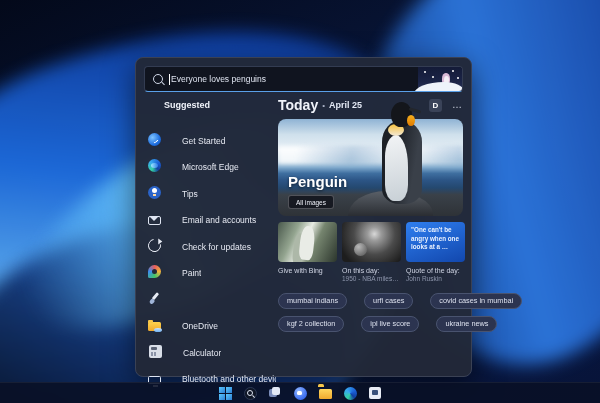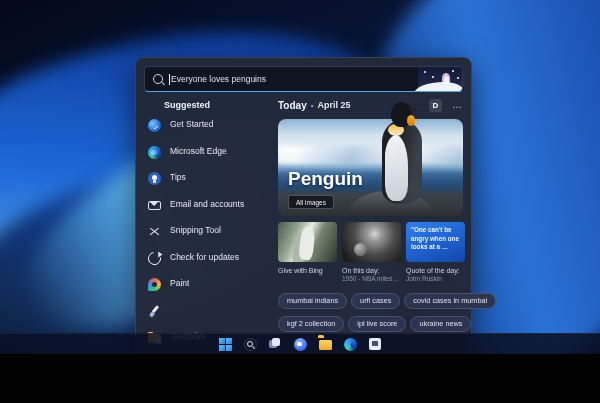--- a/index.html
+++ b/index.html
@@ -1,16 +1,16 @@
 <!DOCTYPE html>
 <html><head>
 <meta charset="utf-8">
 <style>
   html,body{margin:0;padding:0;background:#000;}
-  #screen{position:relative;width:600px;height:354px;overflow:hidden;
+  #screen{position:relative;width:600px;height:403px;overflow:hidden;
     font-family:"Liberation Sans",sans-serif;color:#e8ebf4;background:#eab308;}
 
   
   .wall{position:absolute;inset:0;overflow:hidden;
     background:linear-gradient(155deg,#03091a 0%,#071230 28%,#0a1c4a 60%,#071338 100%);}
   .bloom{position:absolute;filter:blur(9px);}
   .bloom1{left:-120px;top:40px;width:560px;height:430px;border-radius:42% 58% 55% 45%/52% 38% 62% 48%;
     transform:rotate(-20deg);
     background:linear-gradient(205deg,#0a2e8c 5%,#1e6de0 38%,#5fb0f5 58%,#0d3ea0 88%);opacity:.95;}
   .bloom2{left:10px;top:150px;width:340px;height:150px;border-radius:50%;
@@ -39,21 +39,21 @@
   .pengart .snow{position:absolute;bottom:-3px;left:-4px;right:-2px;height:12px;background:#eef3fa;
     border-radius:60% 40% 0 0/100% 80% 0 0;}
   .pengart .peng{position:absolute;bottom:6px;left:24px;width:8px;height:12px;background:#d9b9d6;
     border-radius:45% 45% 40% 40%;}
   .pengart .peng::after{content:'';position:absolute;left:1.5px;top:3px;width:5px;height:8px;background:#f4eef6;border-radius:50%;}
   .star{position:absolute;width:2px;height:2px;background:#fff;border-radius:50%;}
 
   
   .suggested{position:absolute;left:10px;top:40px;width:130px;}
   .sug-header{font-size:9px;font-weight:bold;color:#f0f3fa;margin:2px 0 9px 18px;}
-  .sug-item{display:flex;align-items:flex-start;gap:9px;height:26.5px;padding-left:2px;border-radius:4px;cursor:default;}
+  .sug-item{display:flex;align-items:flex-end;gap:21px;height:26.5px;padding-left:2px;border-radius:4px;cursor:default;}
   .sug-label{font-size:8.5px;color:#e6e9f2;white-space:nowrap;overflow:hidden;}
   .ic{width:13px;height:13px;position:relative;flex:0 0 13px;}
   .ic-get{border-radius:50%;background:radial-gradient(circle at 35% 35%,#7ec4ff,#1f6fe0 60%,#0d4bb0);}
   .ic-get::after{content:'';position:absolute;inset:3px;border-radius:50%;
     border:1.5px solid transparent;border-bottom-color:#fff;transform:rotate(-35deg);}
   .ic-edge{border-radius:50%;background:conic-gradient(from 210deg,#35d0a2,#38a9f0 28%,#1b5fd6 58%,#123f9e 80%,#35d0a2);}
   .ic-edge::after{content:'';position:absolute;left:3px;top:4px;width:7px;height:5px;border-radius:50%;
     background:linear-gradient(90deg,#9fe8ff,#2f7de8);}
   .ic-tips{border-radius:50%;background:#2a63c8;}
   .ic-tips::before{content:'';position:absolute;left:4px;top:2.5px;width:5px;height:5px;border-radius:50%;background:#fff;}
@@ -85,21 +85,21 @@
   .ic-calc{width:10px;height:13px;margin-left:1px;border-radius:2px;background:#d9dee8;}
   .ic-calc::before{content:'';position:absolute;left:2px;top:2px;width:6px;height:3px;background:#5a6275;border-radius:1px;}
   .ic-calc::after{content:'';position:absolute;left:2px;top:7px;width:6px;height:4px;
     background:repeating-linear-gradient(90deg,#8b93a8 0 1.5px,transparent 1.5px 3px);}
   .ic-bt{width:12px;height:8px;margin-top:1px;border:1.2px solid #dfe5f2;border-radius:1.5px;box-sizing:border-box;}
   .ic-bt::after{content:'';position:absolute;left:3.5px;bottom:-3.5px;width:5px;height:1.5px;background:#dfe5f2;}
 
   
   .rightcol{position:absolute;left:142px;top:40px;right:8px;}
   .today-row{display:flex;align-items:center;gap:4px;height:14px;}
-  .today-title{font-size:10px;font-weight:bold;color:#f0f3fa;}
+  .today-title{font-size:14px;font-weight:bold;color:#f0f3fa;}
   .today-sep{font-size:8px;color:#aab2c6;}
   .today-date{font-size:9px;font-weight:bold;color:#e3e8f4;}
   .d-badge{margin-left:auto;width:13px;height:13px;border-radius:3px;background:#3a4358;color:#fff;
     font-size:8px;font-weight:bold;display:flex;align-items:center;justify-content:center;}
   .more-dots{font-size:10px;color:#cfd4e2;margin-left:6px;letter-spacing:1px;line-height:6px;}
 
   
   .hero{position:relative;margin-top:7px;height:97px;}
   .hero-bg{position:absolute;inset:0;border-radius:8px;overflow:hidden;
     background:linear-gradient(180deg,#8fb3d4 0%,#cfe0ec 16%,#e7f0f6 32%,#b9d2e4 44%,#7fa9cc 50%,#3f6fa0 56%,#2c5586 63%,#24486f 71%,#3a4149 78%,#2e3237 100%);}
@@ -114,21 +114,21 @@
   .p-belly{position:absolute;bottom:3px;left:3px;width:23px;height:66px;
     background:linear-gradient(170deg,#f2f4f6,#c8d0d6);border-radius:55% 60% 45% 45%/38% 55% 28% 28%;}
   .p-neck{position:absolute;left:6px;top:22px;width:16px;height:12px;border-radius:50%;
     background:linear-gradient(#f6c23e,#f2e9d8);}
   .p-head{position:absolute;top:0;left:9px;width:21px;height:25px;background:#14161b;
     border-radius:50% 50% 46% 46%;}
   .p-cheek{position:absolute;top:13px;left:25px;width:8px;height:11px;border-radius:50%;
     background:linear-gradient(#f6b01e,#e07b00);}
   .p-beak{position:absolute;top:7px;left:27px;width:12px;height:3px;background:#23262b;border-radius:2px;
     transform:rotate(16deg);}
-  .hero-title{position:absolute;left:10px;bottom:26px;font-size:19px;font-weight:bold;color:#fff;
+  .hero-title{position:absolute;left:10px;bottom:26px;font-size:15px;font-weight:bold;color:#fff;
     text-shadow:0 1px 3px rgba(0,0,0,.6);}
   .all-images{position:absolute;left:10px;bottom:7px;background:rgba(18,20,28,.85);color:#eef1f8;
     font-size:6.5px;padding:2.5px 7px;border-radius:3px;border:1px solid rgba(255,255,255,.25);}
 
   
   .cards-row{display:flex;gap:5px;margin-top:6px;}
   .mini{width:59px;flex:0 0 59px;}
   .mini-img{height:40px;border-radius:4px;overflow:hidden;position:relative;}
   .img-bing{background:linear-gradient(115deg,#49584c 0%,#93a48f 28%,#e8ece4 46%,#76856f 62%,#2b352c 100%);}
   .img-bing::after{content:'';position:absolute;left:22px;top:4px;width:14px;height:34px;background:#e9ece6;
@@ -140,21 +140,21 @@
   .quote-text{font-size:6.3px;line-height:1.35;color:#eaf2ff;padding:4px 5px;font-weight:bold;}
   .mini-cap{margin-top:4px;}
   .cap-title{font-size:7px;color:#d0d5e4;line-height:1.3;white-space:nowrap;overflow:hidden;}
   .cap-sub{font-size:6.5px;color:#8f97ad;line-height:1.3;white-space:nowrap;overflow:hidden;}
 
   
   .trending{margin-top:9px;}
   .trend-head{display:flex;align-items:center;gap:5px;margin-bottom:7px;}
   .trend-head svg{display:block;}
   .trend-title{font-size:8.5px;font-weight:bold;color:#eef1f8;}
-  .chip-row{display:flex;gap:4px;margin-bottom:7px;}
+  .chip-row{display:flex;gap:17px;margin-bottom:7px;}
   .chip{background:#2c3450;border:1px solid #49536f;border-radius:9px;padding:2.5px 8px;
     font-size:7.3px;color:#dde1ee;white-space:nowrap;}
 
   
   .taskbar{position:absolute;left:0;right:0;bottom:0;height:20px;background:rgba(9,16,38,.88);
     display:flex;align-items:center;justify-content:center;gap:11px;border-top:1px solid rgba(255,255,255,.06);}
   .tb{width:14px;height:14px;position:relative;display:flex;align-items:center;justify-content:center;}
   .tb-start{display:grid;grid-template-columns:6px 6px;grid-template-rows:6px 6px;gap:1px;}
   .tb-start span{background:linear-gradient(135deg,#5ac8ff,#2d7dd2);}
   .tb-search{width:13px;height:13px;border-radius:50%;background:#0f1626;border:1px solid #2c3854;box-sizing:border-box;}
@@ -215,24 +215,20 @@
       </div>
       <div class="sug-item">
         <span class="ic ic-tips"></span>
         <span class="sug-label">Tips</span>
       </div>
       <div class="sug-item">
         <span class="ic ic-email"></span>
         <span class="sug-label">Email and accounts</span>
       </div>
       <div class="sug-item">
-        <span class="ic ic-snip"></span>
-        <span class="sug-label">Snipping Tool</span>
-      </div>
-      <div class="sug-item">
         <span class="ic ic-upd"></span>
         <span class="sug-label">Check for updates</span>
       </div>
       <div class="sug-item">
         <span class="ic ic-paint"></span>
         <span class="sug-label">Paint</span>
       </div>
       <div class="sug-item">
         <span class="ic ic-themes"></span>
       </div>

